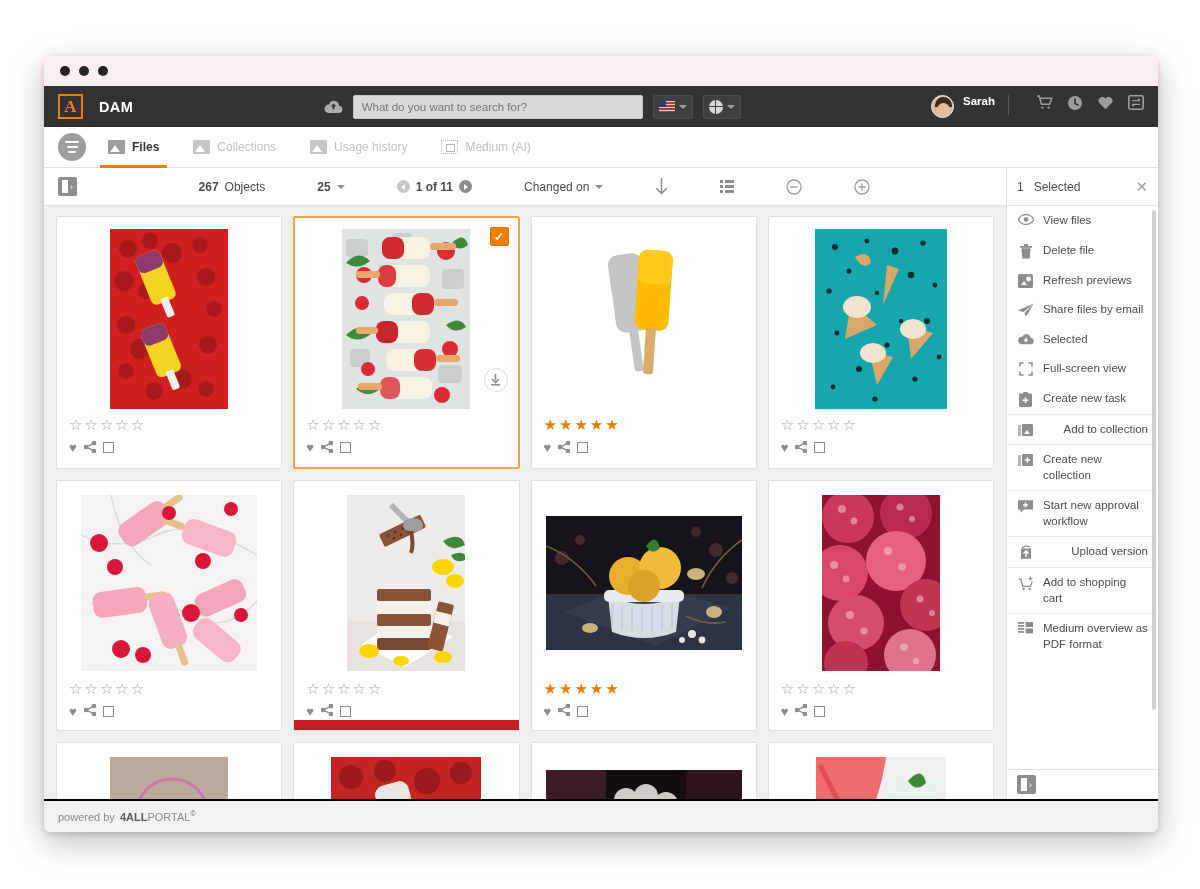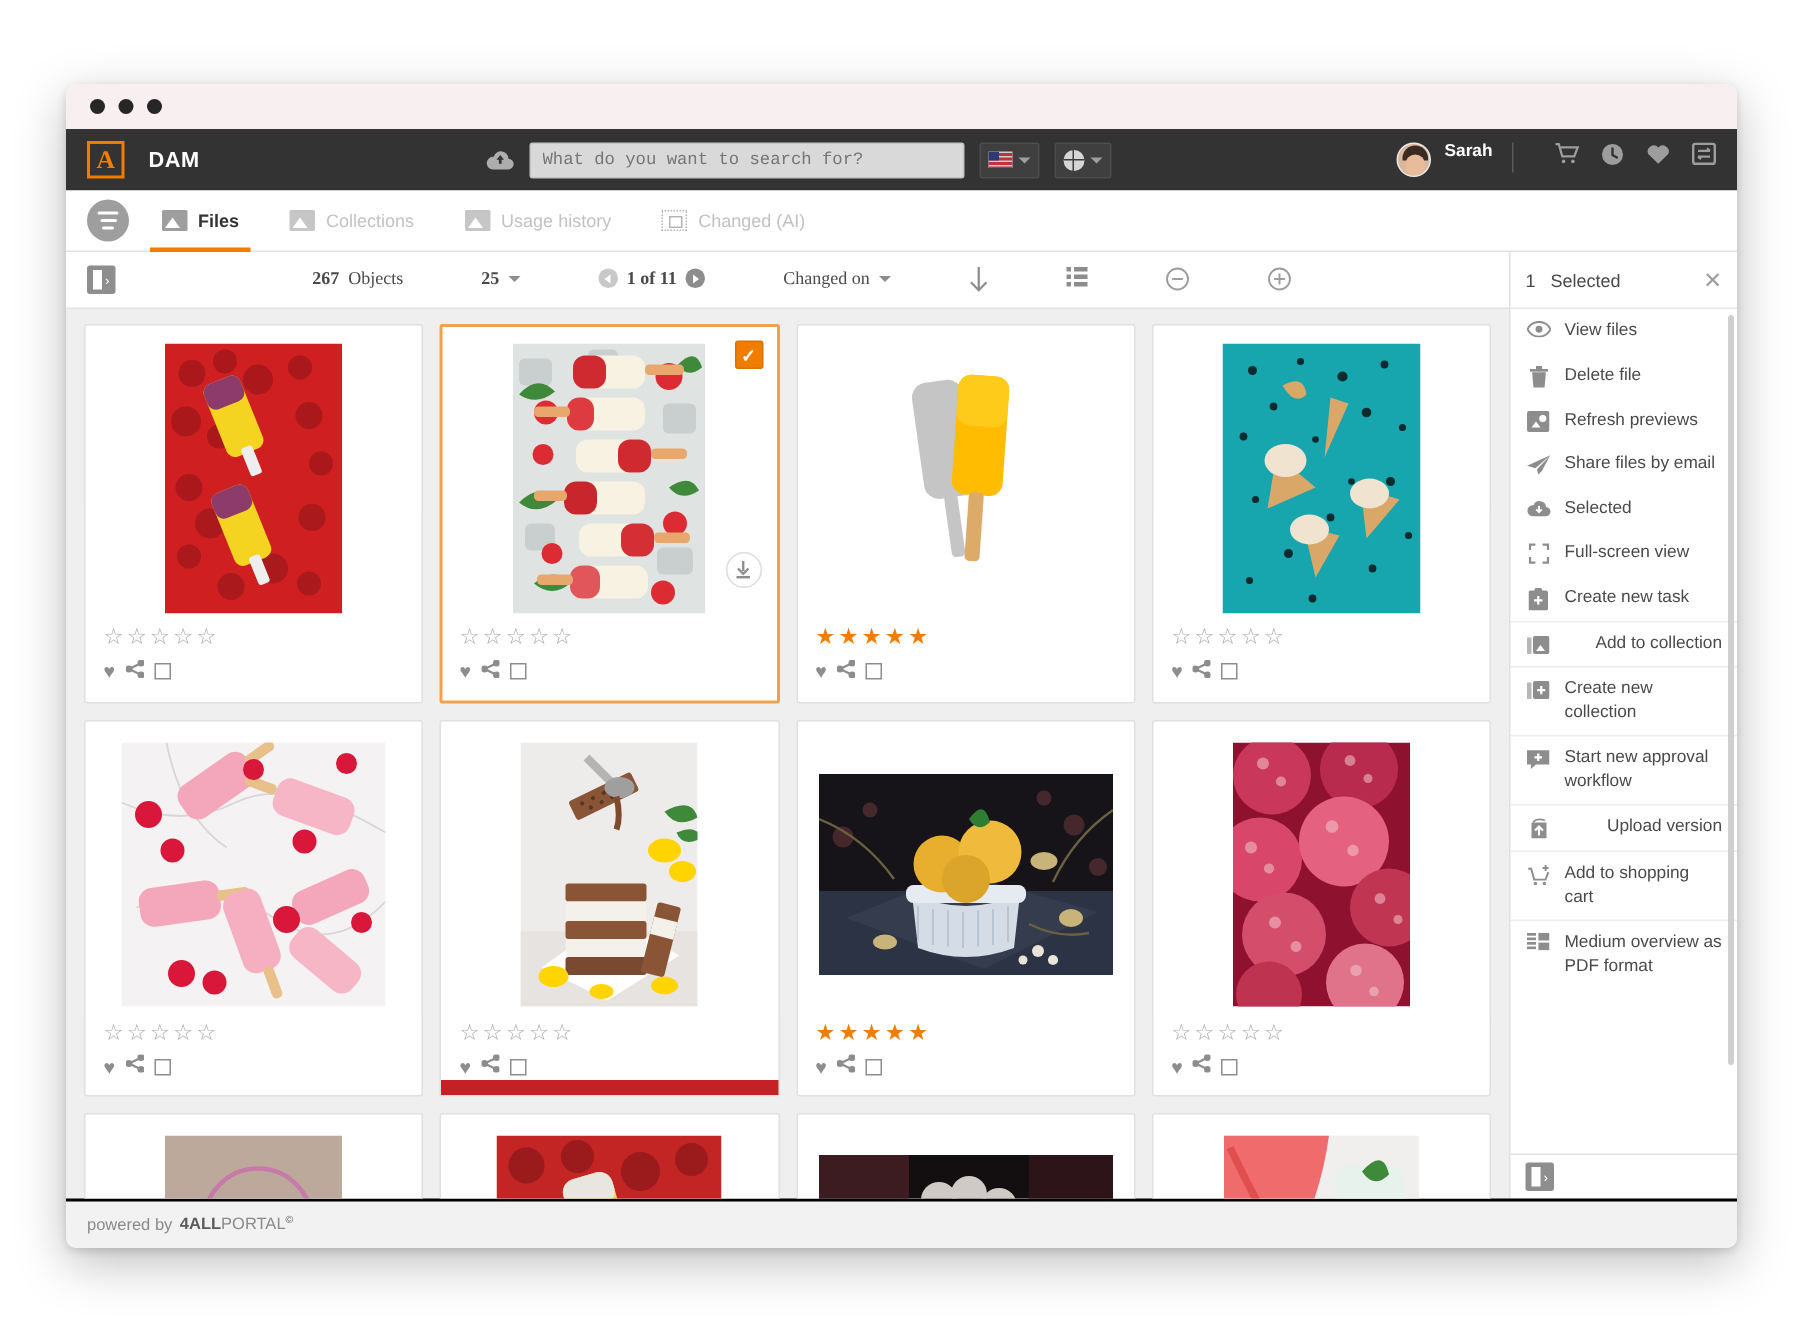--- a/index.html
+++ b/index.html
@@ -46,21 +46,21 @@
   .appbar-center { flex: 1; display: flex; align-items: center; justify-content: center; gap: 10px; }
   .upload-ico { color:#adadad; display:flex; align-items:center; }
   .search-box {
     width: 290px; height: 24px; background: #d9d9d9;
     border: 1px solid #c4c4c4; border-radius: 2px;
     display: flex; align-items: center; padding: 0 8px;
   }
   .search-box input {
     border: none; outline: none; background: transparent;
     font-size: 11.5px; color: #6d6d6d; width: 100%;
-    font-family: Liberation Mono, monospace;
+    font-family: Liberation Sans, sans-serif;
   }
   .pill {
     height: 24px; min-width: 38px; background: #3f3f3f; border: 1px solid #4d4d4d;
     border-radius: 2px; display: flex; align-items: center; justify-content: center;
     gap: 4px; padding: 0 5px;
   }
   .flag { width: 16px; height: 11px; background:#cfcfcf; position:relative; overflow:hidden; }
   .flag .red { position:absolute; left:0; right:0; height:1.6px; background:#c4303b; }
   .flag .blue { position:absolute; left:0; top:0; width:7px; height:6px; background:#2a3a73; }
   .caret { width:0;height:0;border-left:4px solid transparent;border-right:4px solid transparent;border-top:4px solid #9d9d9d; }
@@ -107,21 +107,21 @@
   .main { flex:1; display:flex; flex-direction:column; min-width:0; }
 
   
   .toolbar {
     height:38px; background:#fff; border-bottom:1px solid #e3e3e3;
     display:flex; align-items:center; padding:0 14px; flex:0 0 38px;
   }
   .panel-btn{width:19px;height:19px;background:#8e8e8e;border-radius:2px;display:flex;align-items:center;justify-content:center;}
   .panel-btn b{width:6px;height:13px;background:#fff;display:block;margin-right:2px;}
   .panel-btn s{color:#fff;font-size:9px;text-decoration:none;}
-  .tb-center{flex:1;display:flex;align-items:flex-start;justify-content:center;gap:18px;font-family:Liberation Serif, serif;}
+  .tb-center{flex:1;display:flex;align-items:center;justify-content:center;gap:18px;}
   .tb-item{display:flex;align-items:center;gap:6px;font-size:12px;color:#4a4a4a;margin:0 17px;}
   .tb-item b{font-weight:bold;}
   .circ { width:13px;height:13px;border-radius:50%;background:#c9c9c9;display:flex;align-items:center;justify-content:center;}
   .circ u{width:0;height:0;border-top:3.5px solid transparent;border-bottom:3.5px solid transparent;text-decoration:none;}
   .circ.left u{border-right:4.5px solid #fff;}
   .circ.right u{border-left:4.5px solid #fff;}
   .icn { color:#8d8d8d; display:flex; align-items:center; }
   .lines-ico{display:flex;flex-direction:column;gap:2px;}
   .lines-ico i{display:flex;gap:2px;}
   .lines-ico i s{display:block;width:3px;height:3px;background:#8d8d8d;text-decoration:none;}
@@ -255,21 +255,21 @@
       <div class="tab">
         <span class="timg light"></span>
         <span class="tlabel">Collections</span>
       </div>
       <div class="tab">
         <span class="timg light"></span>
         <span class="tlabel">Usage history</span>
       </div>
       <div class="tab">
         <span class="tframe"></span>
-        <span class="tlabel">Changed (AI)</span>
+        <span class="tlabel">Medium (AI)</span>
       </div>
     </div>
 
     <div class="body">
       <div class="main">
 
         <div class="toolbar">
           <span class="panel-btn">
               <b></b>
               <s>›</s>

